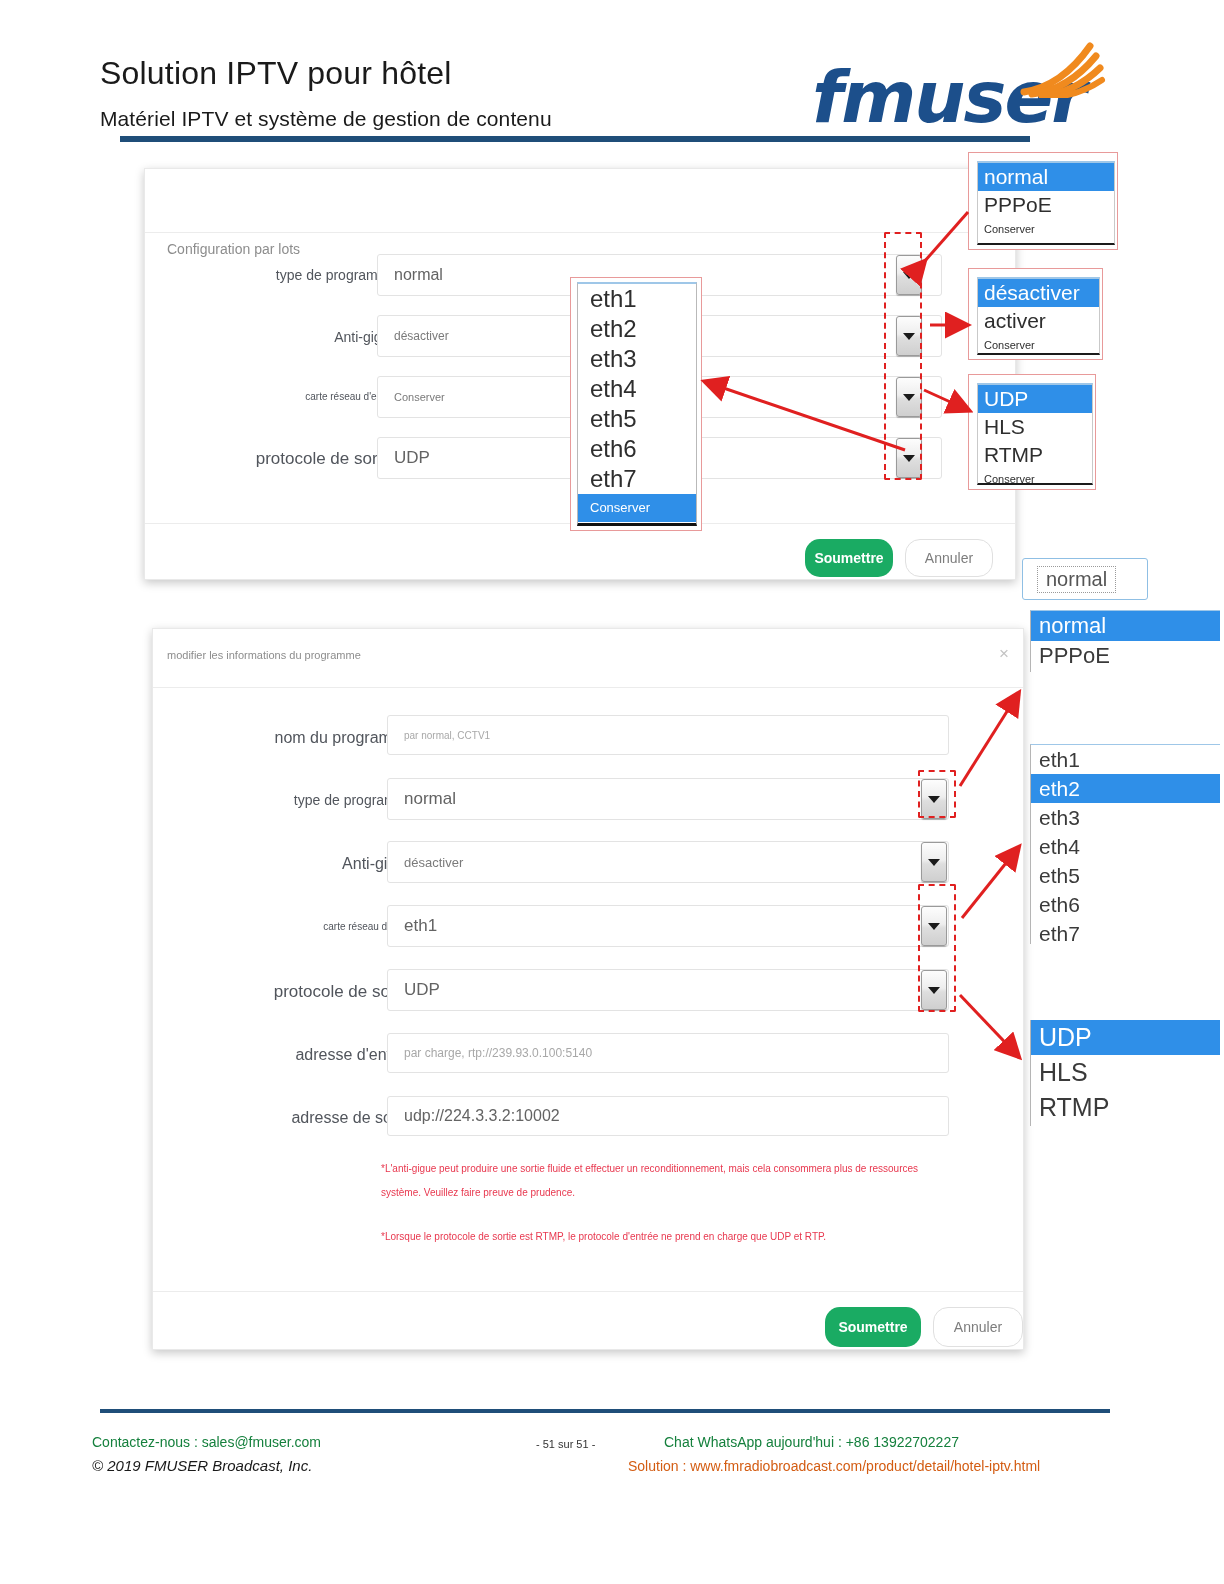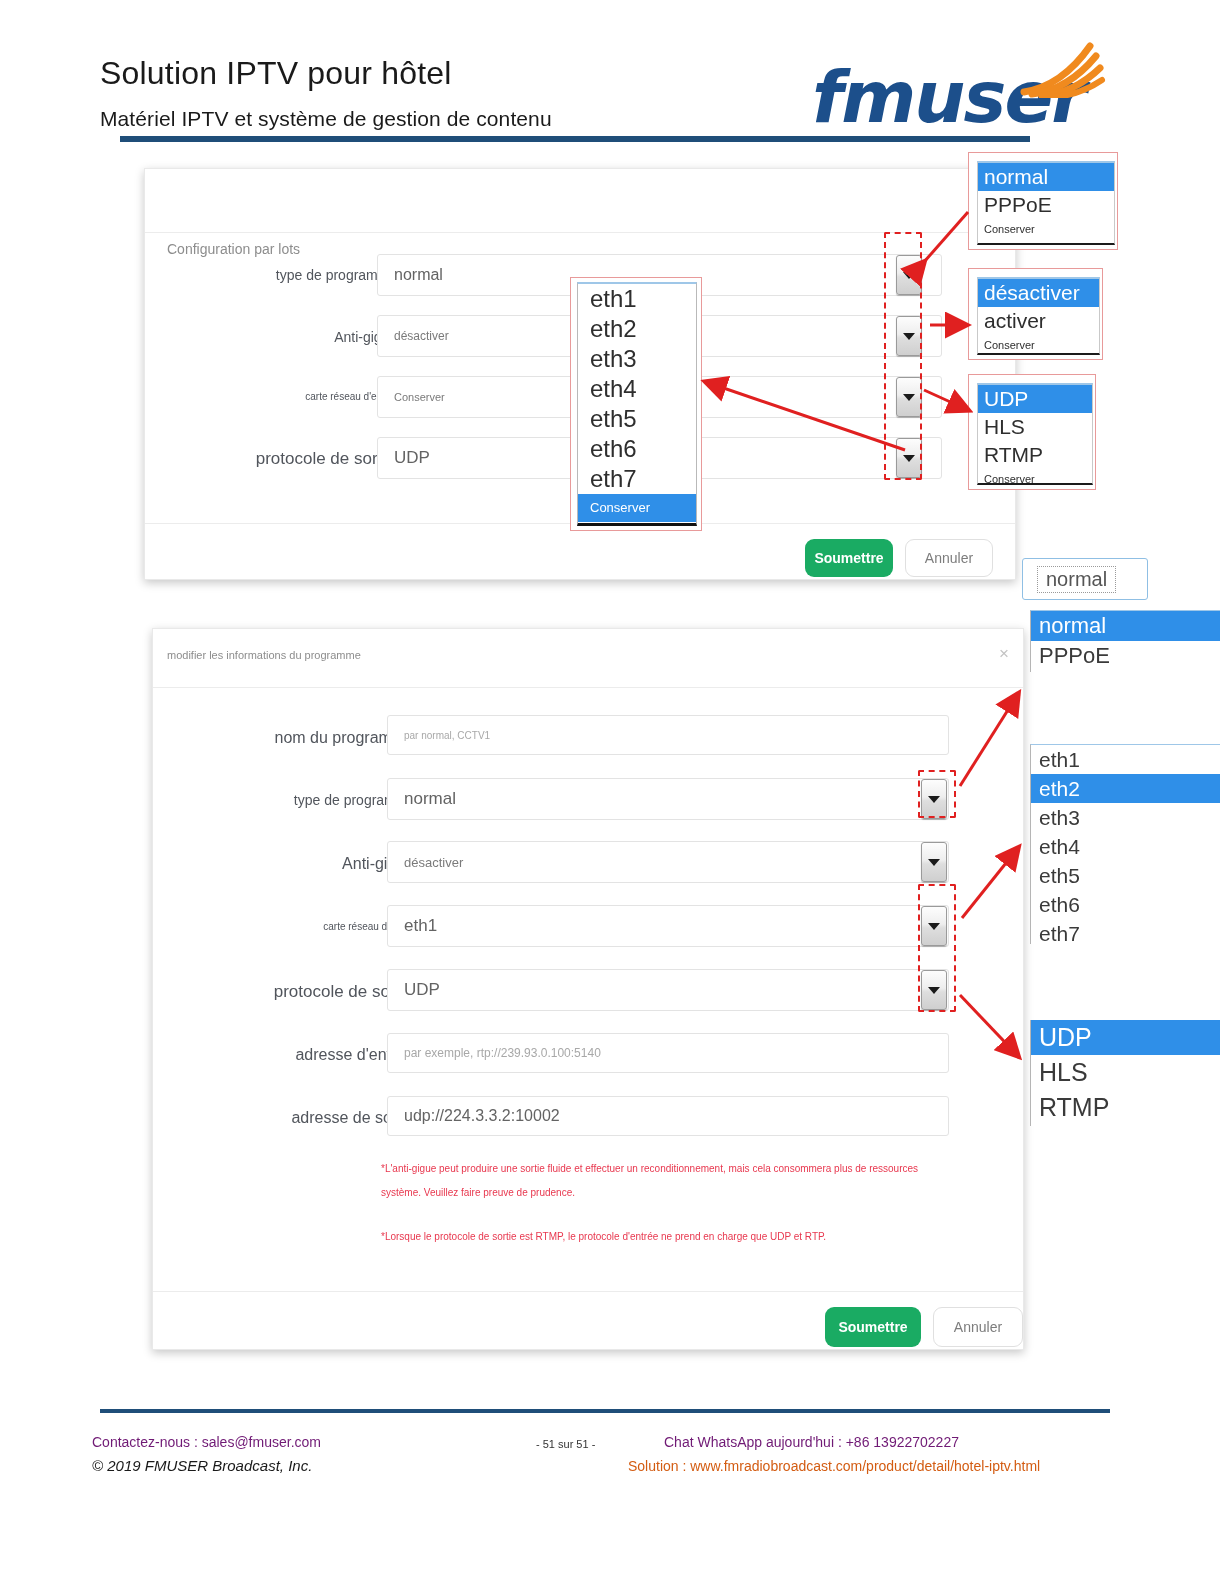--- a/index.html
+++ b/index.html
@@ -84,21 +84,21 @@
     width:0; height:0;
     border-left:6px solid transparent;
     border-right:6px solid transparent;
     border-top:7px solid #1a1a1a;
     display:block;
   }
 
   
   .btn {
     position:absolute; display:flex; align-items:center; justify-content:center;
-    border-radius:9px; font-size:14px; cursor:pointer; white-space:nowrap;
+    border-radius:15px; font-size:14px; cursor:pointer; white-space:nowrap;
   }
   .btn-submit { background:#1aab63; color:#fff; font-weight:600; }
   .btn-cancel { background:#fff; color:#7d7d7d; border:1px solid #e0e0e0; }
 
   
   .dash-box {
     position:absolute; border:2px dashed #e02020; border-radius:2px;
     pointer-events:none;
   }
 
@@ -143,21 +143,21 @@
 
   
   .arrow-layer {
     position:absolute; left:0; top:0; width:1224px; height:1584px;
     pointer-events:none;
   }
 
   
   .foot-rule { position:absolute; left:100px; top:1409px; width:1010px; height:4px; background:#1f4e79; }
   .foot-txt { position:absolute; white-space:nowrap; font-size:14px; }
-  .foot-blue { color:#701a75; }
+  .foot-blue { color:#15803d; }
   .foot-orange { color:#d35c12; }
   .foot-bold { font-weight:400; font-style:italic; color:#1a1a1a; font-size:15px; }
   .foot-pg { color:#333; font-size:11px; }
 </style>
 </head>
 <body>
 
 <div class="doc-header">
   <div class="hdr-title">Solution IPTV pour hôtel</div>
   <div class="hdr-sub">Matériel IPTV et système de gestion de contenu</div>
@@ -282,21 +282,21 @@
     <i></i>
   </div>
 
   <div class="flabel" style="left:22px; top:353px; width:248px; font-size:17px;">protocole de sortie :</div>
   <div class="finput val-strong" style="left:234px; top:340px; width:562px; height:42px; font-size:17px;">UDP</div>
   <div class="selbtn" style="left:768px; top:341px;">
     <i></i>
   </div>
 
   <div class="flabel" style="left:40px; top:417px; width:230px; font-size:16px;">adresse d'entrée :</div>
-  <div class="finput placeholder" style="left:234px; top:404px; width:562px; height:40px; font-size:12px;">par exemple, rtp://239.93.0.100:5140</div>
+  <div class="finput placeholder" style="left:234px; top:404px; width:562px; height:40px; font-size:12px;">par charge, rtp://239.93.0.100:5140</div>
 
   <div class="flabel" style="left:40px; top:480px; width:230px; font-size:16px;">adresse de sortie :</div>
   <div class="finput val-strong" style="left:234px; top:467px; width:562px; height:40px; font-size:16px;">udp://224.3.3.2:10002</div>
 
   <div class="note" style="left:228px; top:528px;">*L'anti-gigue peut produire une sortie fluide et effectuer un reconditionnement, mais cela consommera plus de ressources</div>
   <div class="note" style="left:228px; top:552px;">système. Veuillez faire preuve de prudence.</div>
   <div class="note" style="left:228px; top:596px;">*Lorsque le protocole de sortie est RTMP, le protocole d'entrée ne prend en charge que UDP et RTP.</div>
 
   <div class="card-divider" style="left:0; top:662px; right:0;"></div>
 

